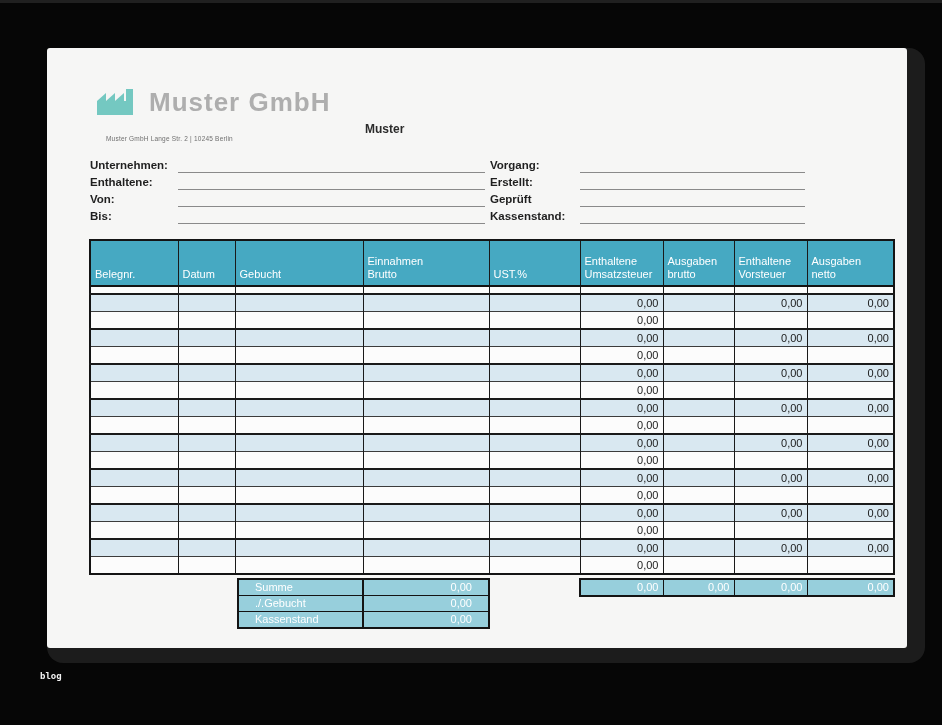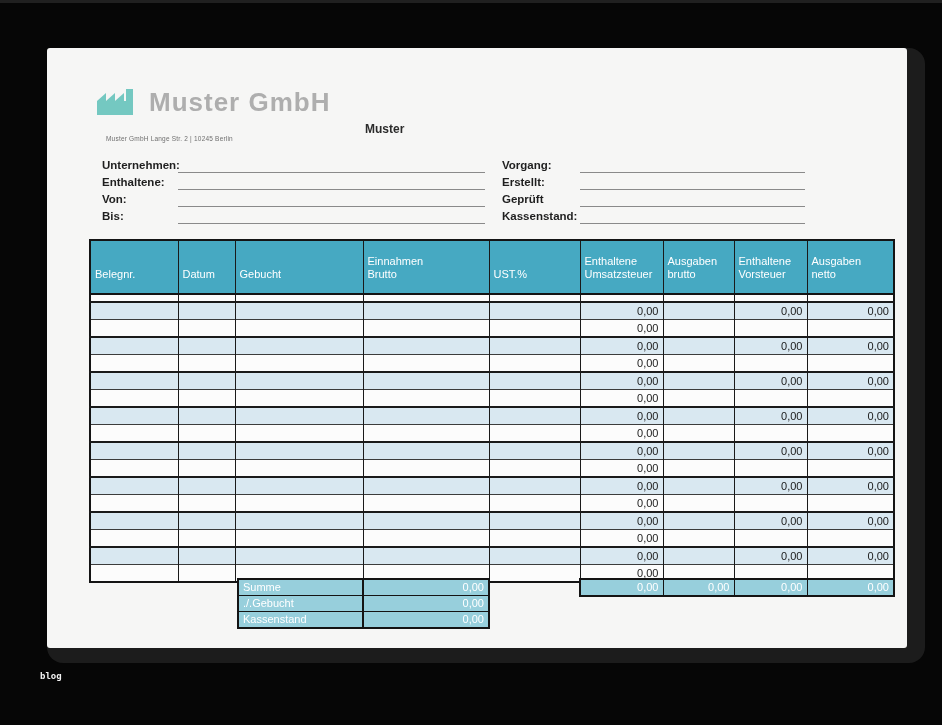--- a/index.html
+++ b/index.html
@@ -24,56 +24,56 @@
     font-size:26px;color:#aeaeae;font-weight:700;letter-spacing:1px;line-height:1;
   }
   .address{
     position:absolute;left:59px;top:87px;font-size:6.5px;color:#6f6f6f;letter-spacing:.2px;
   }
   .doc-title{
     position:absolute;left:318px;top:74px;font-size:12px;font-weight:bold;color:#2b2b2b;
   }
   
   .form-row{position:absolute;height:17px;font-size:11.5px;color:#1f1f1f;}
-  .form-row .lbl{font-weight:bold;position:absolute;left:12px;top:2px;white-space:nowrap;}
+  .form-row .lbl{font-weight:bold;position:absolute;left:0;top:2px;white-space:nowrap;}
   .form-row .line{position:absolute;bottom:1px;border-bottom:1px solid #8a8a8a;height:14px;}
   .fl{left:43px;}
   .fl .line{left:88px;width:307px;}
   .fr{left:443px;}
   .fr .line{left:90px;width:225px;}
   
   .ledger{
     position:absolute;left:42px;top:191px;
     border-collapse:collapse;table-layout:fixed;width:806px;
     font-size:11px;color:#1a1a1a;
   }
   .ledger th,.ledger td{
     border-left:1px solid #1a1a1a;border-right:1px solid #1a1a1a;
     padding:0 4px;overflow:hidden;white-space:pre-line;
   }
   .ledger{border:2px solid #141414;}
   .ledger thead th{
     background:var(--teal,#46a9c2);color:#fff;font-weight:400;
     height:41px;vertical-align:bottom;text-align:left;
-    padding-bottom:11px;line-height:1.25;
+    padding-bottom:3px;line-height:1.25;
     border-bottom:2px solid #141414;
   }
   .ledger tbody tr{height:17px;}
   .ledger tbody tr.row-spacer{height:8px;background:#fcfcfc;}
   .ledger tbody tr.row-blue{background:var(--rowblue,#d9e8f1);border-top:2px solid #1a1a1a;}
   .ledger tbody tr.row-plain{background:#fcfcfc;border-top:1px solid #3c3c3c;}
   .ledger tbody td{text-align:right;line-height:16px;}
   
   .sum-left{
     position:absolute;left:190px;top:530px;border-collapse:collapse;table-layout:fixed;
     width:251px;font-size:11px;border:2px solid #141414;
   }
   .sum-left td{
     background:var(--sumteal,#97cfdc);color:#fff;height:15px;
-    border:1px solid #141414;padding:0 4px;line-height:15px;
+    border:1px solid #141414;padding:0 16px;line-height:15px;
   }
   .sum-left td.val{text-align:right;border-left:2px solid #141414;}
   .sum-right{
     position:absolute;left:532px;top:530px;border-collapse:collapse;table-layout:fixed;
     width:314px;font-size:11px;border:2px solid #141414;
   }
   .sum-right td{
     background:var(--sumteal,#97cfdc);color:#fff;height:15px;
     border:1px solid #141414;padding:0 4px;text-align:right;line-height:15px;
   }

